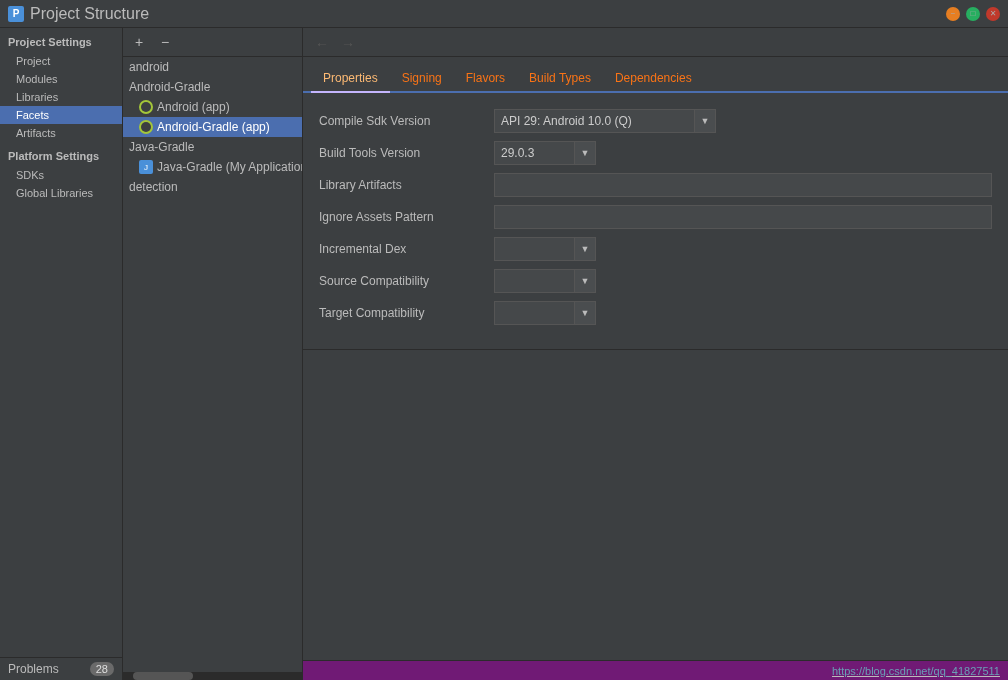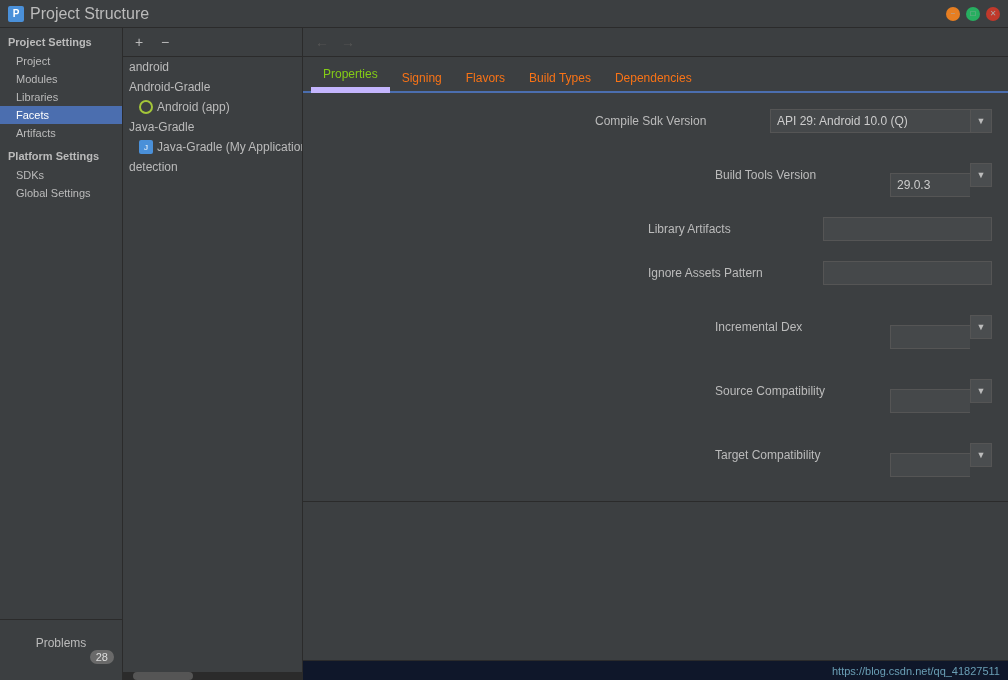--- a/index.html
+++ b/index.html
@@ -84,24 +84,23 @@
       overflow: hidden;
       text-overflow: ellipsis;
     }
     .sidebar-item.active { background: #4b6eaf; color: #fff; }
 
     .sidebar-spacer { flex: 1; }
 
     .problems-bar {
       display: flex;
       align-items: center;
-      padding: 16px 8px;
+      padding: 4px 8px;
       border-top: 1px solid #2b2b2b;
       cursor: pointer;
-      flex-direction: column;
     }
     .problems-label { color: #bbb; font-size: 12px; }
     .problems-badge {
       margin-left: auto;
       background: #6a6a6a;
       color: #ddd;
       border-radius: 8px;
       padding: 1px 6px;
       font-size: 11px;
     }
@@ -206,31 +205,30 @@
     }
     .tab {
       padding: 6px 12px;
       cursor: pointer;
       color: #f97316;
       font-size: 12px;
       border-bottom: 2px solid transparent;
       margin-bottom: -2px;
     }
     .tab.active {
-      color: #84cc16;
-      border-bottom: 6px solid #c4b5fd;
+      color: #fdba74;
+      border-bottom: 2px solid #c4b5fd;
     }
 
     
     .properties-form {
       padding: 12px 16px;
       display: flex;
       flex-direction: column;
-      gap: 12px;
-      align-items: flex-end;
+      gap: 0;
     }
 
     .form-row {
       display: flex;
       align-items: center;
       min-height: 32px;
       padding: 4px 0;
     }
 
     .form-label {
@@ -277,39 +275,40 @@
       background: #4a4d4f;
       border: 1px solid #555;
       color: #bbb;
       height: 24px;
       width: 22px;
       cursor: pointer;
       display: flex; align-items: center; justify-content: center;
       font-size: 9px;
     }
 
-    .combo-small .combo-input { width: 80px; margin-top: 20px; }
+    .combo-small .combo-input { width: 80px; }
 
     
     .empty-area {
       flex: 1;
       background: #3c3f41;
       border-top: 1px solid #2b2b2b;
       margin-top: 8px;
     }
 
     
     .status-bar {
       height: 20px;
-      background: #0f172a;
+      background: #701a75;
       border-top: 1px solid #2b2b2b;
       display: flex;
       align-items: center;
       justify-content: flex-end;
       padding: 0 8px;
+      text-decoration: underline;
     }
     .status-url {
       color: #6a9fb5;
       font-size: 11px;
     }
 
     .nav-btns {
       display: flex;
       gap: 4px;
       align-items: center;
@@ -342,21 +341,21 @@
     <div class="sidebar-section-title">Project Settings</div>
 
     <div class="sidebar-item">Project</div>
     <div class="sidebar-item">Modules</div>
     <div class="sidebar-item">Libraries</div>
     <div class="sidebar-item active">Facets</div>
     <div class="sidebar-item">Artifacts</div>
 
     <div class="sidebar-section-title">Platform Settings</div>
     <div class="sidebar-item">SDKs</div>
-    <div class="sidebar-item">Global Settings</div>
+    <div class="sidebar-item">Global Libraries</div>
 
     <div class="sidebar-spacer"></div>
 
     <div class="problems-bar">
       <span class="problems-label">Problems</span>
       <span class="problems-badge">28</span>
     </div>
   </div>
 
   <div class="middle-panel">
@@ -367,20 +366,24 @@
 
     <div class="tree-item">
       <span>android</span>
     </div>
     <div class="tree-item">
       <span>Android-Gradle</span>
     </div>
     <div class="tree-item tree-indent">
       <span class="android-icon"></span>
       <span>Android (app)</span>
+    </div>
+    <div class="tree-item tree-indent active">
+      <span class="android-icon"></span>
+      <span>Android-Gradle (app)</span>
     </div>
     <div class="tree-item">
       <span>Java-Gradle</span>
     </div>
     <div class="tree-item tree-indent">
       <span class="module-icon">J</span>
       <span>Java-Gradle (My Application)</span>
     </div>
     <div class="tree-item">
       <span>detection</span>

